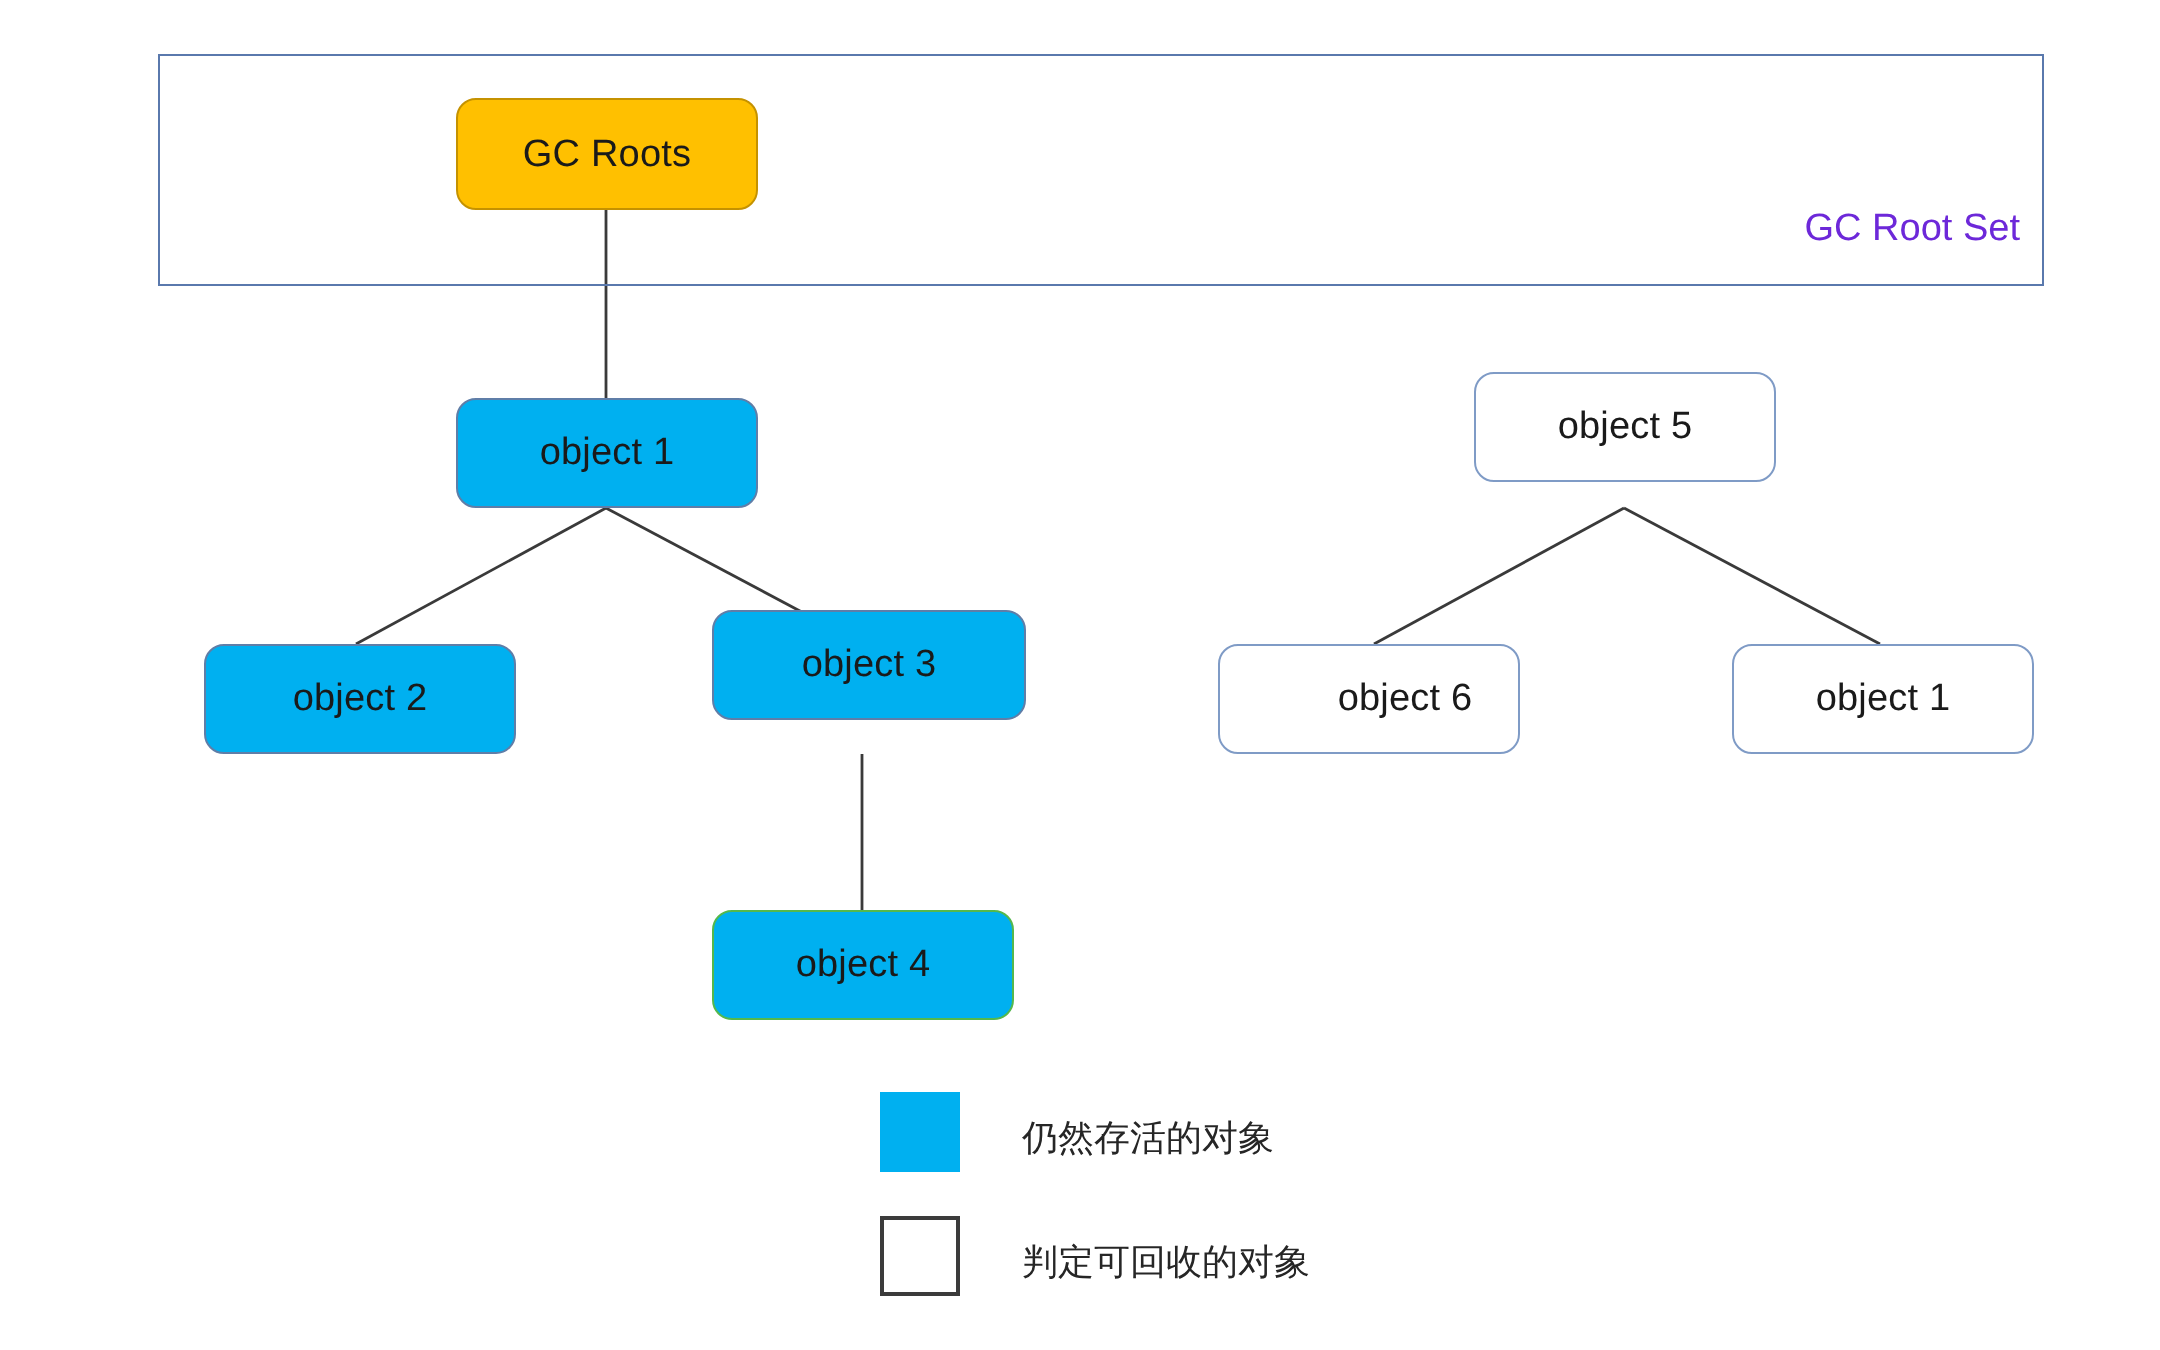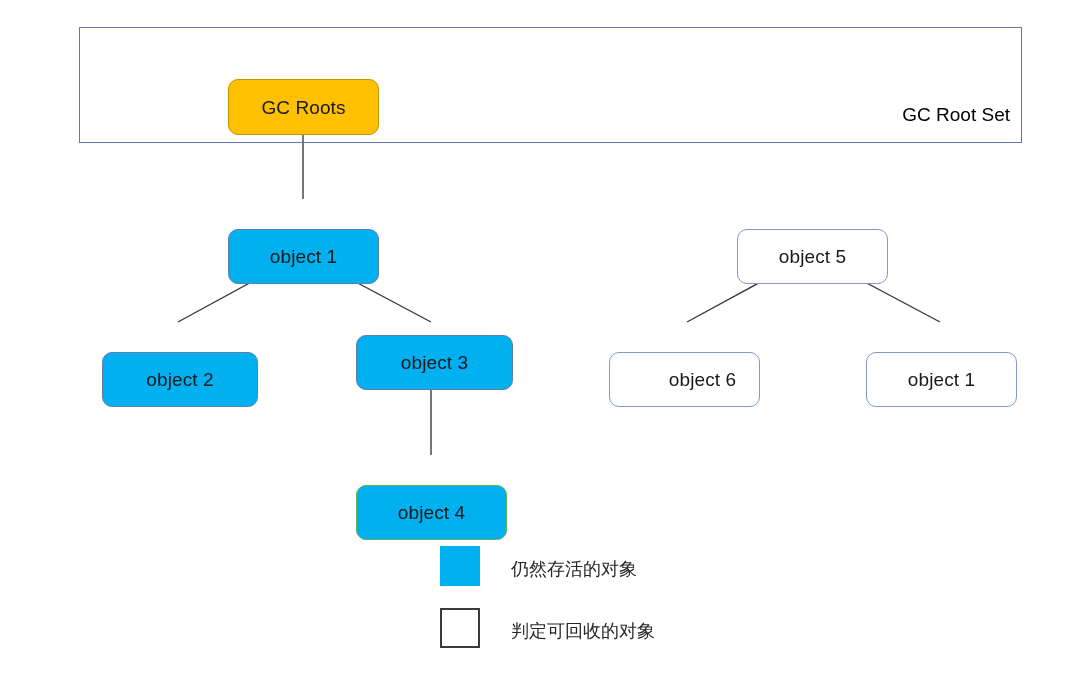--- a/index.html
+++ b/index.html
@@ -34,21 +34,20 @@
     display: flex;
     align-items: center;
     justify-content: center;
     border-radius: 10px;
     font-size: 19px;
     line-height: 1;
     letter-spacing: 0.1px;
     white-space: nowrap;
     color: #1a1a1a;
     z-index: 3;
-    margin-top: 30px;
   }
   .node-live {
     background: #00b0f0;
     border: 1.3px solid #5f7ea8;
   }
   .node-live-green {
     background: #00b0f0;
     border: 1.6px solid #54b84c;
   }
   .node-dead {
@@ -63,21 +62,21 @@
   .root-set-box {
     position: absolute;
     box-sizing: border-box;
     border: 1.4px solid #5a79ad;
     background: transparent;
     z-index: 1;
   }
   .root-set-label {
     position: absolute;
     font-size: 19px;
-    color: #000000;
+    color: #6d28d9;
     white-space: nowrap;
     z-index: 2;
   }
   .legend-swatch {
     position: absolute;
     box-sizing: border-box;
     width: 40px;
     height: 40px;
   }
   .legend-swatch.live {
@@ -122,21 +121,21 @@
       </div>
       <div class="node node-live" style="left: 102px; top: 322px; width: 156px; height: 55px;">
         <span>object 2</span>
       </div>
       <div class="node node-live" style="left: 356px; top: 305px; width: 157px; height: 55px;">
         <span>object 3</span>
       </div>
       <div class="node node-live-green" style="left: 356px; top: 455px; width: 151px; height: 55px;">
         <span>object 4</span>
       </div>
-      <div class="node node-dead" style="left: 737px; top: 199px; width: 151px; height: 55px;">
+      <div class="node node-dead" style="left: 737px; top: 186px; width: 151px; height: 55px;">
         <span>object 5</span>
       </div>
       <div class="node node-dead" style="left: 609px; top: 322px; width: 151px; height: 55px; padding-left: 36px;">
         <span>object 6</span>
       </div>
       <div class="node node-dead" style="left: 866px; top: 322px; width: 151px; height: 55px;">
         <span>object 1</span>
       </div>
     </div>
 

